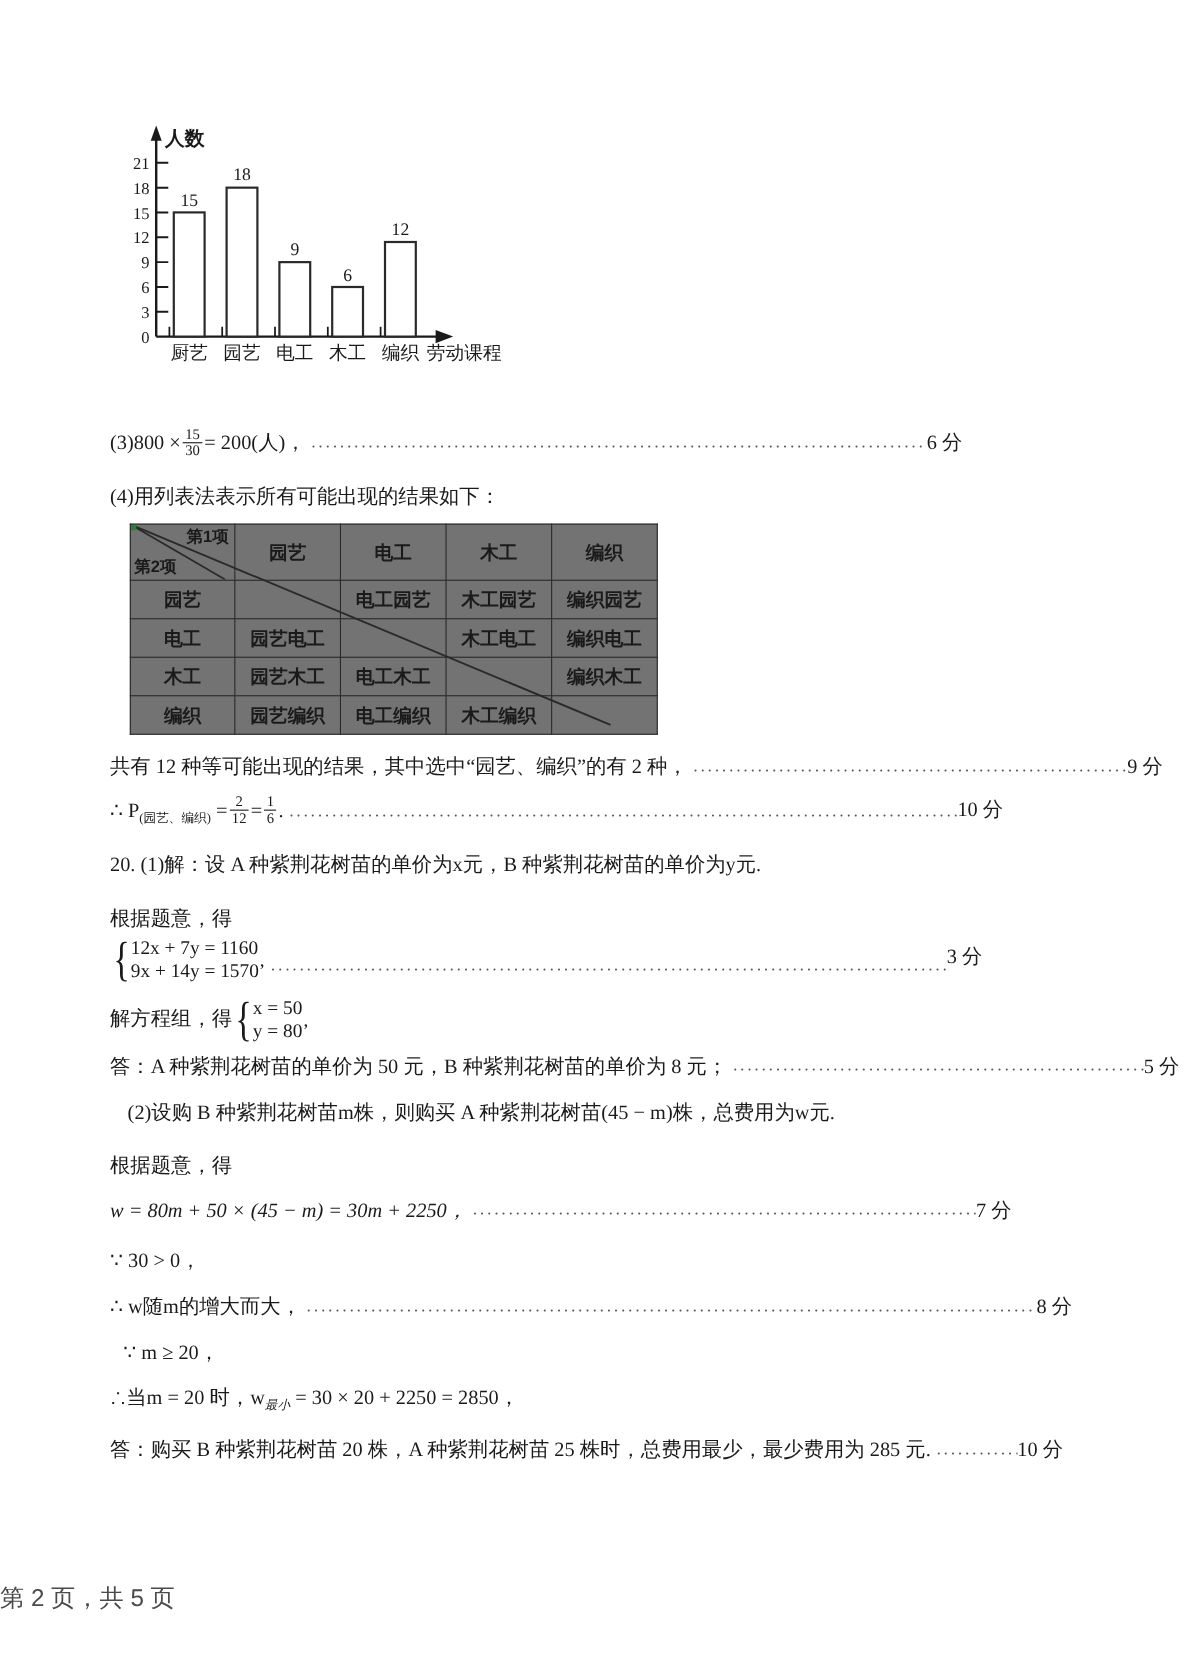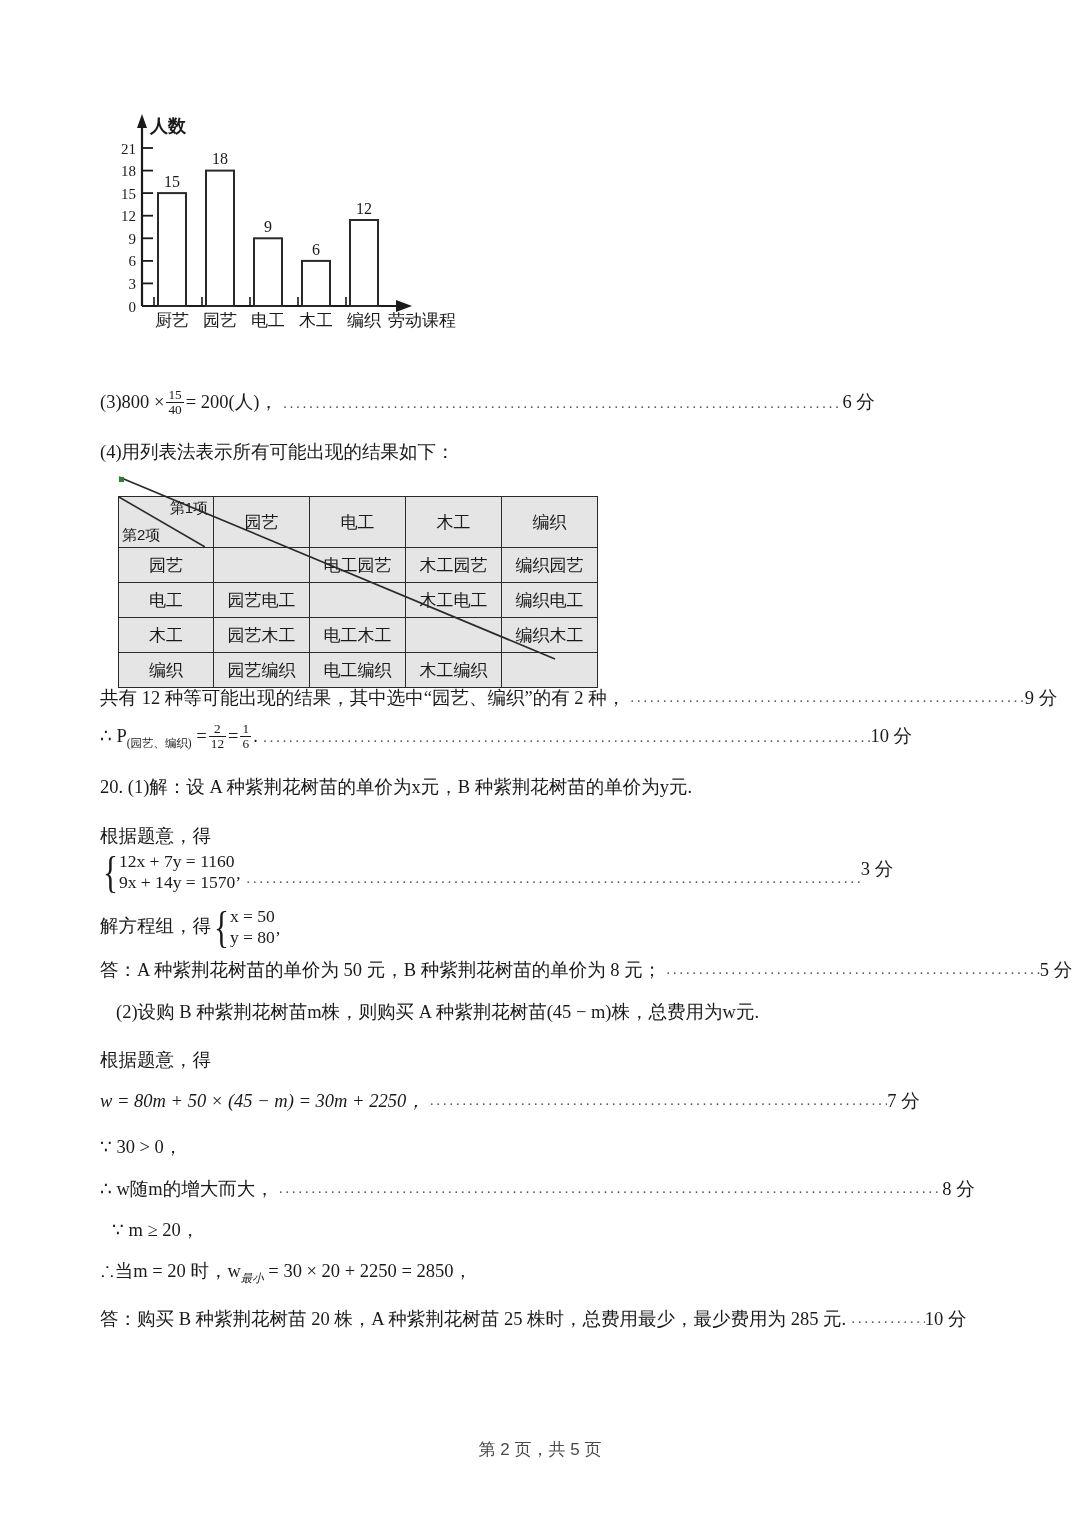--- a/index.html
+++ b/index.html
@@ -108,26 +108,27 @@
   }
   .sub {
     font-size: 0.62em;
     vertical-align: sub;
   }
 
   
   .combo-table {
     position: absolute;
     left: 118px;
-    top: 496px;
+    top: 476px;
     border-collapse: collapse;
     font-family: "Liberation Sans", "DejaVu Sans", sans-serif;
     font-size: 17px;
     color: #1a1a1a;
-    background: #e5e5e5;
+    background: #737373;
+    font-weight: bold;
   }
   .combo-table td {
     border: 1.6px solid #2a2a2a;
     text-align: center;
     vertical-align: middle;
     height: 34px;
     padding: 0 4px;
     white-space: nowrap;
   }
   .combo-table td.col-head { width: 86px; }
@@ -162,22 +163,21 @@
     width: 5px; height: 5px;
     background: #2e7d32;
   }
 
   
   .footer {
     position: absolute;
     left: 0;
     top: 1438px;
     width: 1080px;
-    text-align: center;
-    font-size: 17px;
+    font-size: 22px;
     color: #4a4a4a;
     font-family: "Liberation Sans", "DejaVu Sans", sans-serif;
   }
 </style>
 </head>
 <body>
 
 <div class="page">
 
   <div class="chart-wrap">
@@ -245,21 +245,21 @@
         <text class="chart-label" x="120" y="216" text-anchor="middle">园艺</text>
         <text class="chart-label" x="168" y="216" text-anchor="middle">电工</text>
         <text class="chart-label" x="216" y="216" text-anchor="middle">木工</text>
         <text class="chart-label" x="264" y="216" text-anchor="middle">编织</text>
         <text class="chart-label" x="322" y="216" text-anchor="middle">劳动课程</text>
       </g>
     </svg>
   </div>
 
   <div class="line" style="left:100px; top:352px;margin-top:36px;">
-    <span>(3)800 ×</span><span class="frac"><span class="num">15</span><span class="den">40</span></span><span>= 200(人)，</span>
+    <span>(3)800 ×</span><span class="frac"><span class="num">15</span><span class="den">30</span></span><span>= 200(人)，</span>
     <span class="leaders" style="width:560px;">·······························································································································</span><span class="mark">6 分</span>
   </div>
 
 
   <div class="line" style="left:100px; top:440px;">(4)用列表法表示所有可能出现的结果如下：</div>
 
   <table class="combo-table">
     <tbody>
       <tr>
         <td class="corner col-head">

